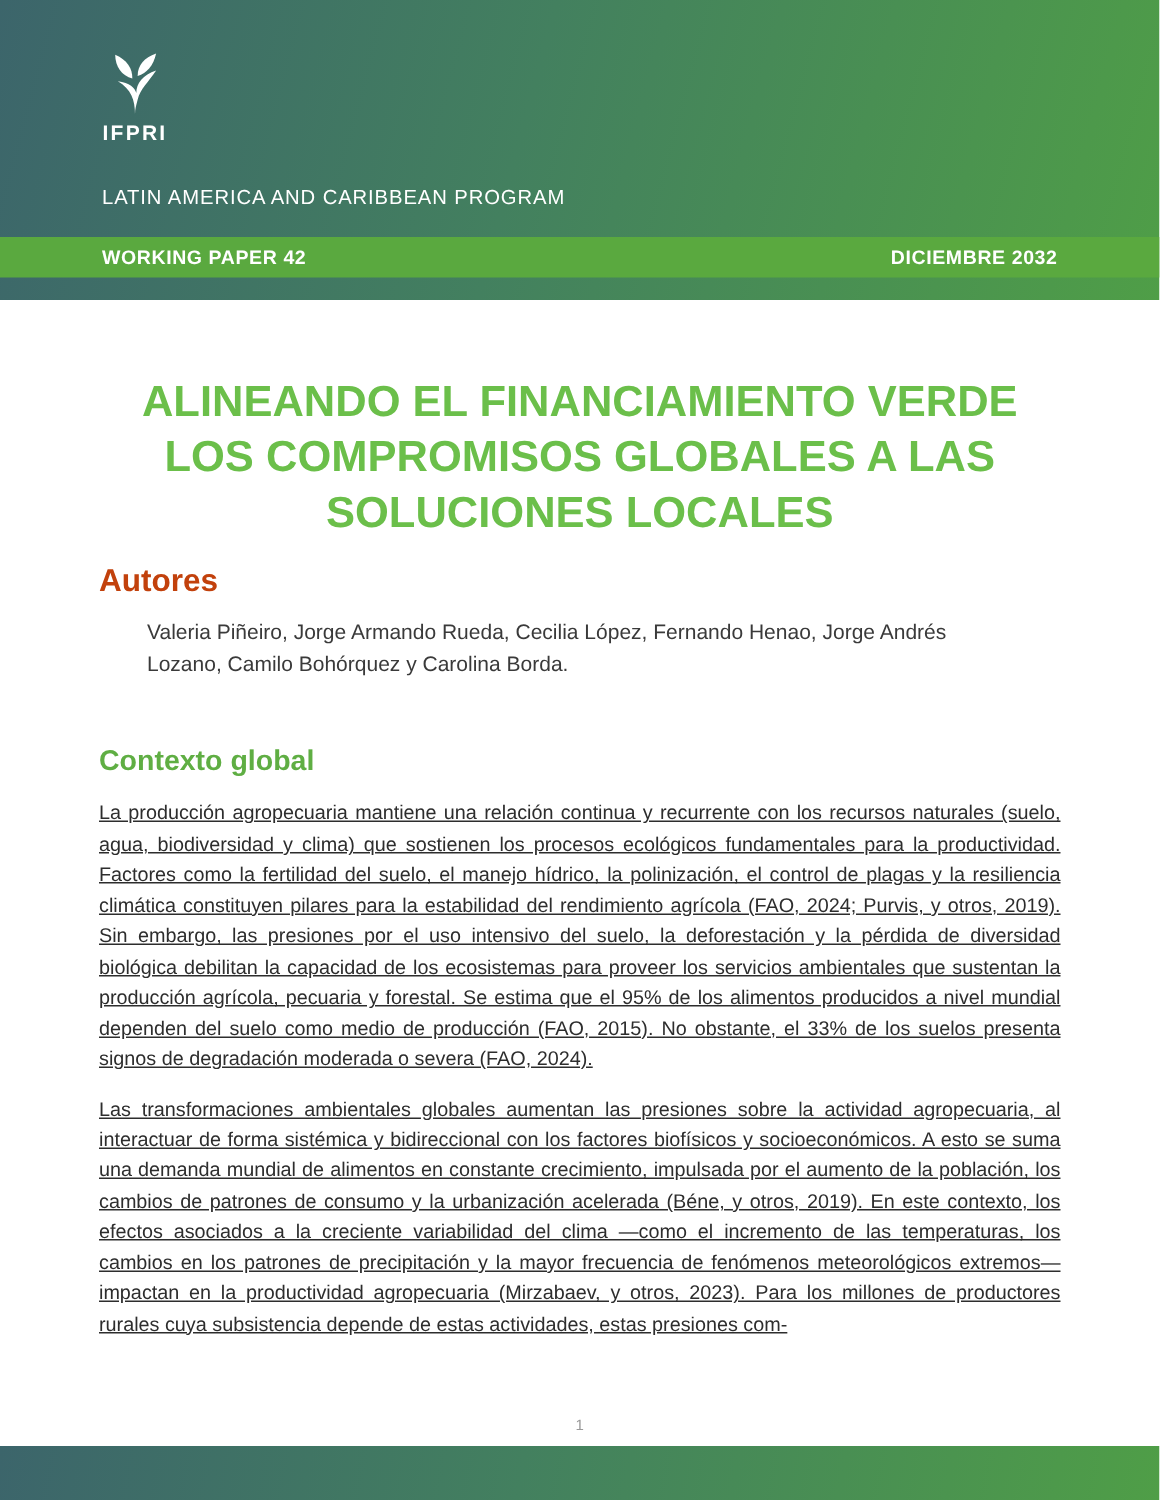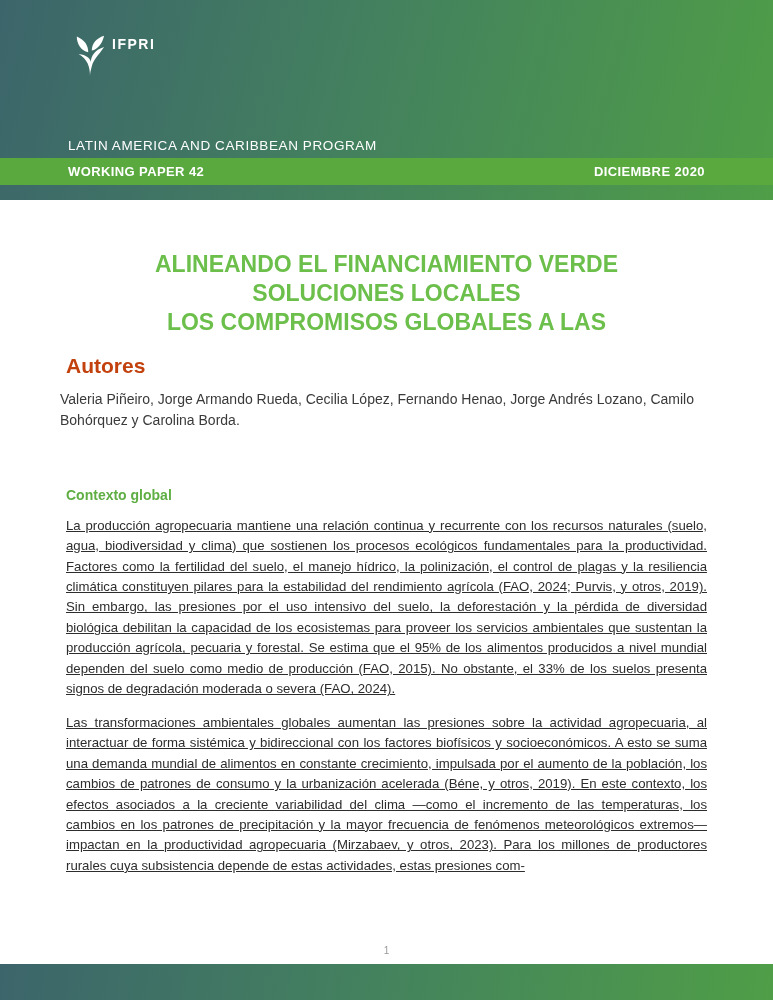--- a/index.html
+++ b/index.html
@@ -19,41 +19,41 @@
     background: linear-gradient(105deg, #3c656b 0%, #43805f 45%, #4f9e47 100%);
   }
   .logo-row {
     position: absolute;
     top: 33px;
     left: 68px;
     display: flex;
     align-items: flex-start;
     gap: 14px;
   }
-  .logo-block { display: flex; flex-direction: row; }
+  .logo-block { display: flex; flex-direction: column; align-items: center; }
   .logo-mark svg { display: block; }
   .logo-acronym {
     margin-top: 3px;
     color: #ffffff;
     font-weight: bold;
     font-size: 14px;
     letter-spacing: 1.5px;
   }
   .org-lines {
     padding-top: 3px;
     color: rgba(255,255,255,0.95);
     font-size: 11.5px;
     letter-spacing: 1.3px;
     line-height: 15px;
     font-weight: bold;
   }
   .program-line {
     position: absolute;
     left: 68px;
-    top: 138px;
+    top: 124px;
     color: #ffffff;
     font-size: 13.5px;
     letter-spacing: 0.6px;
   }
   .green-bar {
     position: absolute;
     left: 0;
     right: 0;
     top: 158px;
     height: 27px;
@@ -67,38 +67,38 @@
     font-weight: bold;
     letter-spacing: 0.4px;
   }
 
   
   .doc-title {
     margin: 50px 56px 0;
     text-align: center;
     color: #6bbf4a;
     font-weight: bold;
-    font-size: 23px;
+    font-size: 29px;
     line-height: 1.27;
   }
   .authors-heading {
     margin: 16px 66px 0;
     font-size: 21px;
     font-weight: bold;
     color: #c2410c;
   }
   .authors-names {
-    margin: 11px 60px 0;
+    margin: 11px 98px 0;
     font-size: 14px;
     line-height: 1.5;
     color: #3a3a3a;
   }
   .section-heading {
-    margin: 56px 66px 0;
-    font-size: 14px;
+    margin: 44px 66px 0;
+    font-size: 19px;
     font-weight: bold;
     color: #5fae43;
   }
   .body-paragraph {
     margin: 13px 66px 0;
     font-size: 13.2px;
     line-height: 1.55;
     text-align: justify;
     color: #2d2d2d;
     text-decoration: underline;
@@ -137,28 +137,28 @@
         </svg>
       </span>
       <span class="logo-acronym">IFPRI</span>
     </div>
   </div>
 
   <div class="program-line">LATIN AMERICA AND CARIBBEAN PROGRAM</div>
 
   <div class="green-bar">
     <span>WORKING PAPER 42</span>
-    <span>DICIEMBRE 2020</span>
+    <span>DICIEMBRE 2032</span>
   </div>
 </div>
 
 <h1 class="doc-title">
   <span style="display:block">ALINEANDO EL FINANCIAMIENTO VERDE</span>
+  <span style="display:block">LOS COMPROMISOS GLOBALES A LAS</span>
   <span style="display:block">SOLUCIONES LOCALES</span>
-  <span style="display:block">LOS COMPROMISOS GLOBALES A LAS</span>
 </h1>
 
 <h2 class="authors-heading">Autores</h2>
 <p class="authors-names">Valeria Piñeiro, Jorge Armando Rueda, Cecilia López, Fernando Henao, Jorge Andrés Lozano, Camilo Bohórquez y Carolina Borda.</p>
 
 <h3 class="section-heading">Contexto global</h3>
 <p class="body-paragraph">La producción agropecuaria mantiene una relación continua y recurrente con los recursos naturales (suelo, agua, biodiversidad y clima) que sostienen los procesos ecológicos fundamentales para la productividad. Factores como la fertilidad del suelo, el manejo hídrico, la polinización, el control de plagas y la resiliencia climática constituyen pilares para la estabilidad del rendimiento agrícola (FAO, 2024; Purvis, y otros, 2019). Sin embargo, las presiones por el uso intensivo del suelo, la deforestación y la pérdida de diversidad biológica debilitan la capacidad de los ecosistemas para proveer los servicios ambientales que sustentan la producción agrícola, pecuaria y forestal. Se estima que el 95% de los alimentos producidos a nivel mundial dependen del suelo como medio de producción (FAO, 2015). No obstante, el 33% de los suelos presenta signos de degradación moderada o severa (FAO, 2024).</p>
 <p class="body-paragraph">Las transformaciones ambientales globales aumentan las presiones sobre la actividad agropecuaria, al interactuar de forma sistémica y bidireccional con los factores biofísicos y socioeconómicos. A esto se suma una demanda mundial de alimentos en constante crecimiento, impulsada por el aumento de la población, los cambios de patrones de consumo y la urbanización acelerada (Béne, y otros, 2019). En este contexto, los efectos asociados a la creciente variabilidad del clima —como el incremento de las temperaturas, los cambios en los patrones de precipitación y la mayor frecuencia de fenómenos meteorológicos extremos— impactan en la productividad agropecuaria (Mirzabaev, y otros, 2023). Para los millones de productores rurales cuya subsistencia depende de estas actividades, estas presiones com-</p>
 
 <div class="page-number">1</div>

